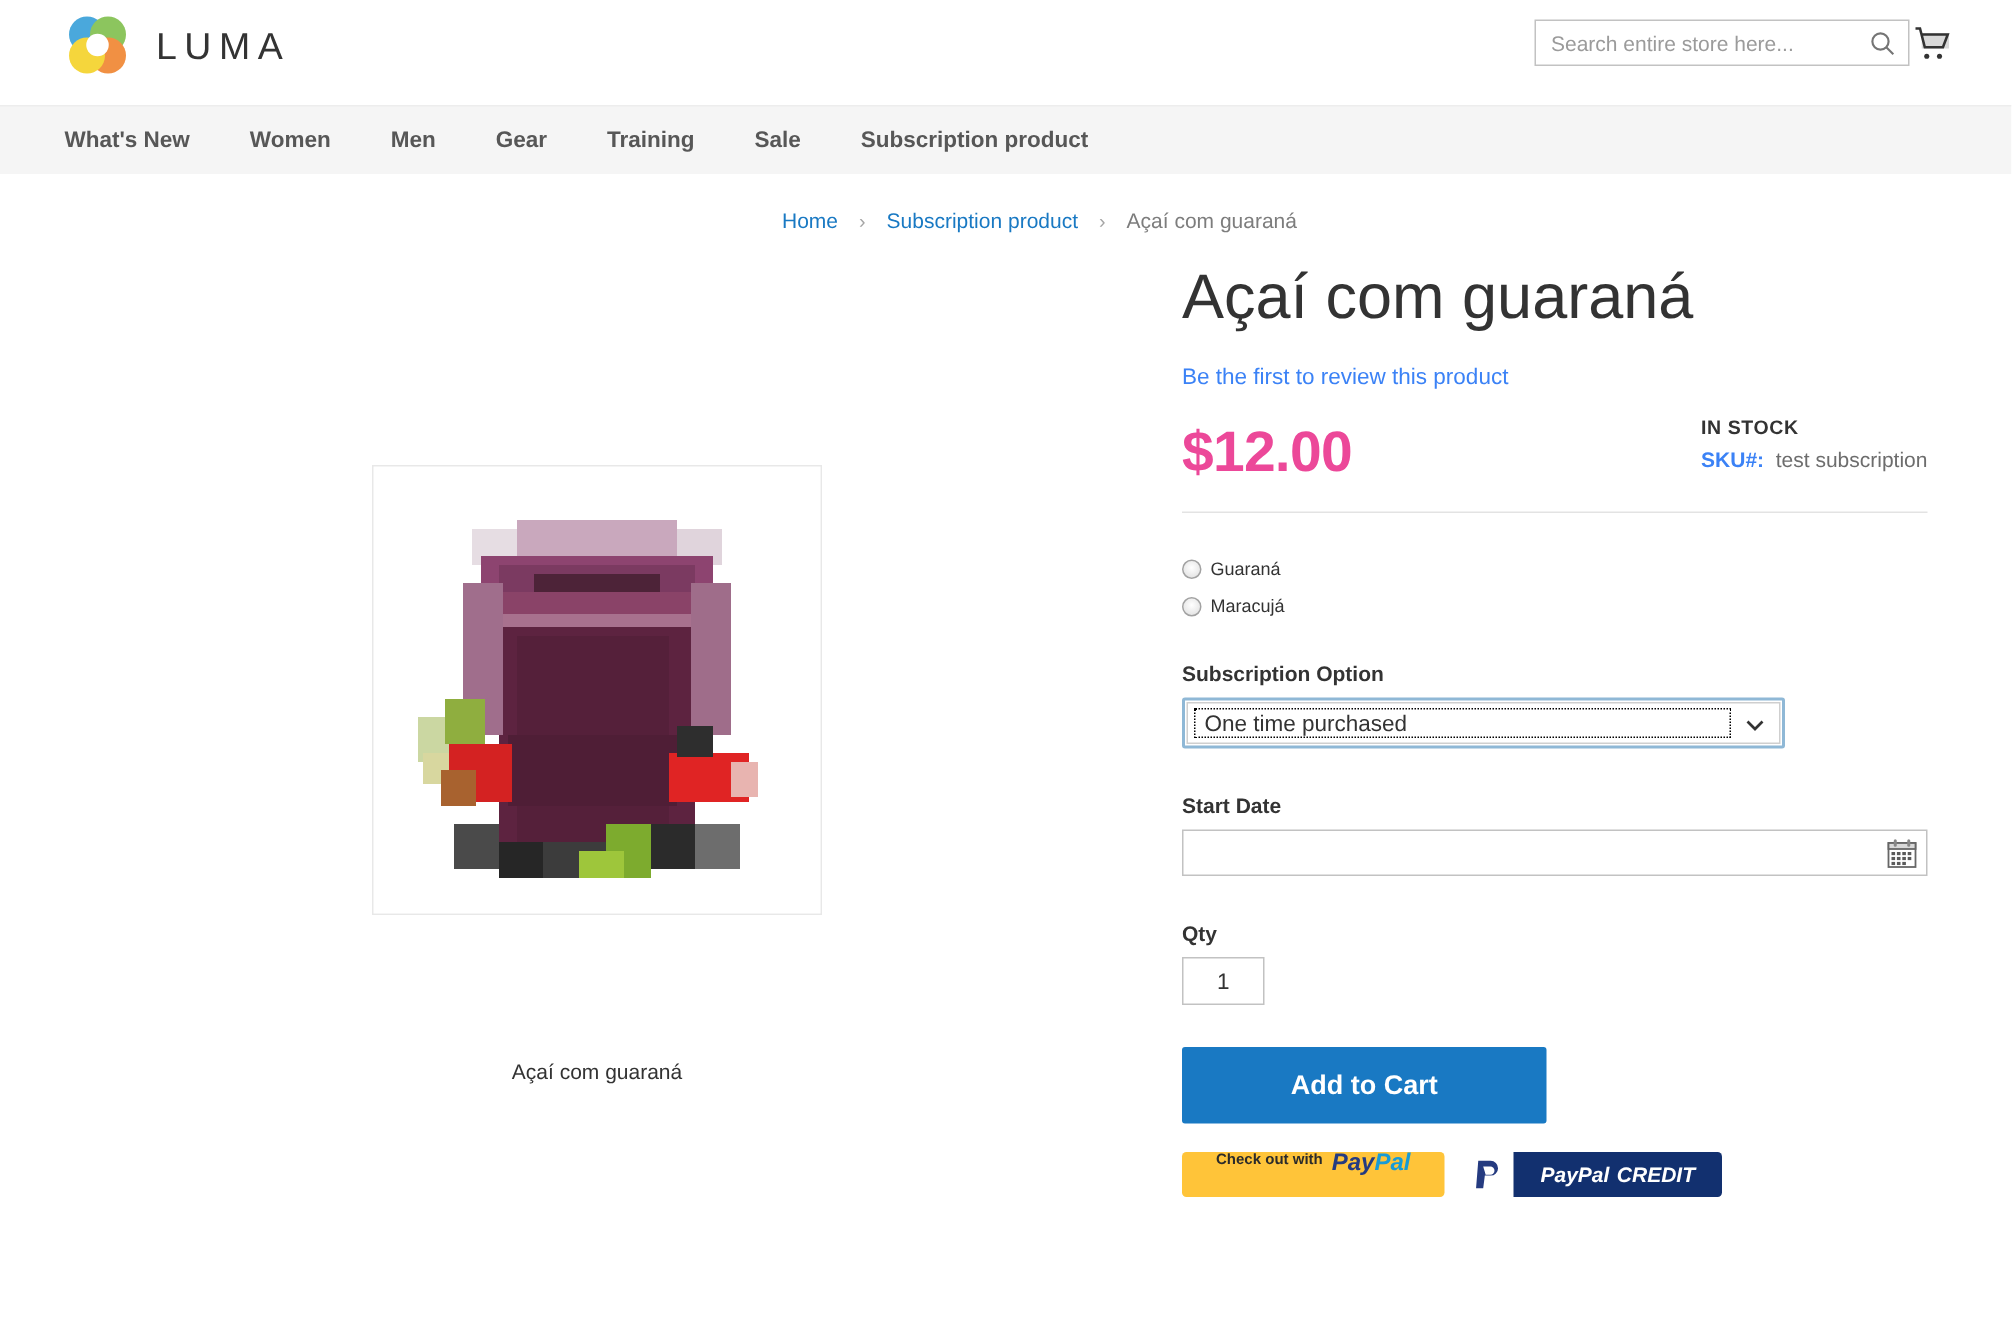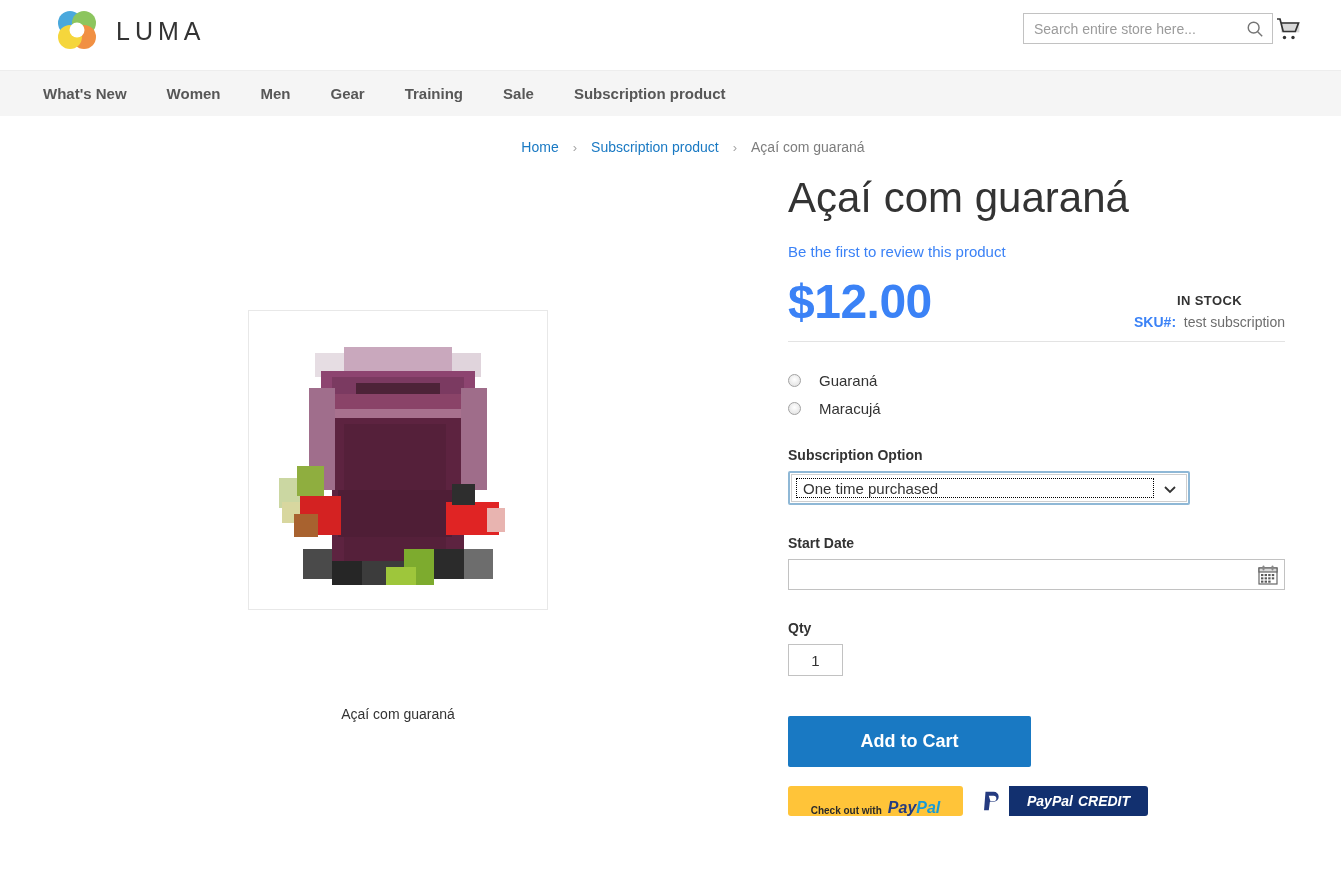--- a/index.html
+++ b/index.html
@@ -11,21 +11,20 @@
     color: #333333;
     overflow: hidden;
   }
 
   
   .header {
     position: relative;
     height: 70px;
     background: #ffffff;
     border-bottom: 1px solid #ffffff;
-    margin-left: 12px;
   }
   .logo-wrap {
     position: absolute;
     left: 40px; top: 6px;
     display: flex; align-items: center; gap: 14px;
   }
   .logo-mark { width: 50px; height: 50px; position: relative; }
   .logo-text {
     font-size: 25px;
     letter-spacing: 5px;
@@ -143,29 +142,29 @@
     font-size: 15px;
     color: #3b82f6;
     cursor: pointer;
   }
   .price-row {
     margin-top: 16px;
     position: relative;
     height: 54px;
   }
   .price {
-    font-size: 48px;
+    font-size: 38px;
     font-weight: bold;
-    color: #3b82f6;
+    color: #ec4899;
     letter-spacing: -0.5px;
     line-height: 50px;
   }
   .stock-wrap {
-    position: absolute; right: 0; top: 16px;
-    text-align: center;
+    position: absolute; right: 0; top: 0;
+    text-align: left;
     margin-left: 26px;
   }
   .stock {
     font-size: 13px;
     font-weight: bold;
     color: #333333;
     letter-spacing: 0.4px;
   }
   .sku {
     margin-top: 6px;
@@ -181,23 +180,23 @@
   
   .opt-block { margin-top: 30px; }
   .opt-label {
     font-size: 14px;
     font-weight: bold;
     color: #333333;
   }
   .req-star { color: #e02b27; margin-left: 6px; font-size: 15px; }
   .radio-row {
     display: flex; align-items: center;
-    gap: 18px;
+    gap: 6px;
     margin-top: 11px;
-    font-size: 15px;
+    font-size: 12px;
     color: #333333;
     cursor: pointer;
   }
   .radio {
     width: 13px; height: 13px;
     border-radius: 50%;
     border: 1px solid #a2a2a2;
     background: radial-gradient(circle at 50% 40%, #ffffff 0%, #e4e4e4 80%);
     flex: 0 0 auto;
   }
@@ -266,42 +265,42 @@
     border: 1px solid #c2c2c2;
     text-align: center;
     font-size: 15px;
     font-family: "Liberation Sans", sans-serif;
     color: #333333;
     outline: none;
     background: #ffffff;
   }
 
   .add-cart {
-    margin-top: 40px;
+    margin-top: 28px;
     width: 243px; height: 51px;
     background: #1979c3;
     border: 0;
     color: #ffffff;
     font-size: 18px;
     font-weight: bold;
     font-family: "Liberation Sans", sans-serif;
     cursor: pointer;
     border-radius: 2px;
   }
 
   
   .paypal-row {
     margin-top: 19px;
     display: flex; gap: 10px; align-items: center;
   }
   .pp-checkout {
     width: 175px; height: 30px;
     background: #ffc439;
     border-radius: 3px;
-    display: flex; align-items: flex-end; justify-content: center;
+    display: flex; align-items: flex-start; justify-content: center;
     gap: 6px; cursor: pointer;
   }
   .pp-checkout-txt {
     font-size: 10px; color: #2b2b2b; font-weight: bold;
   }
   .pp-wordmark { font-size: 16px; font-weight: bold; font-style: italic; line-height: 1; }
   .pp-pay { color: #253b80; }
   .pp-pal { color: #179bd7; }
   .pp-credit {
     width: 175px; height: 30px;

